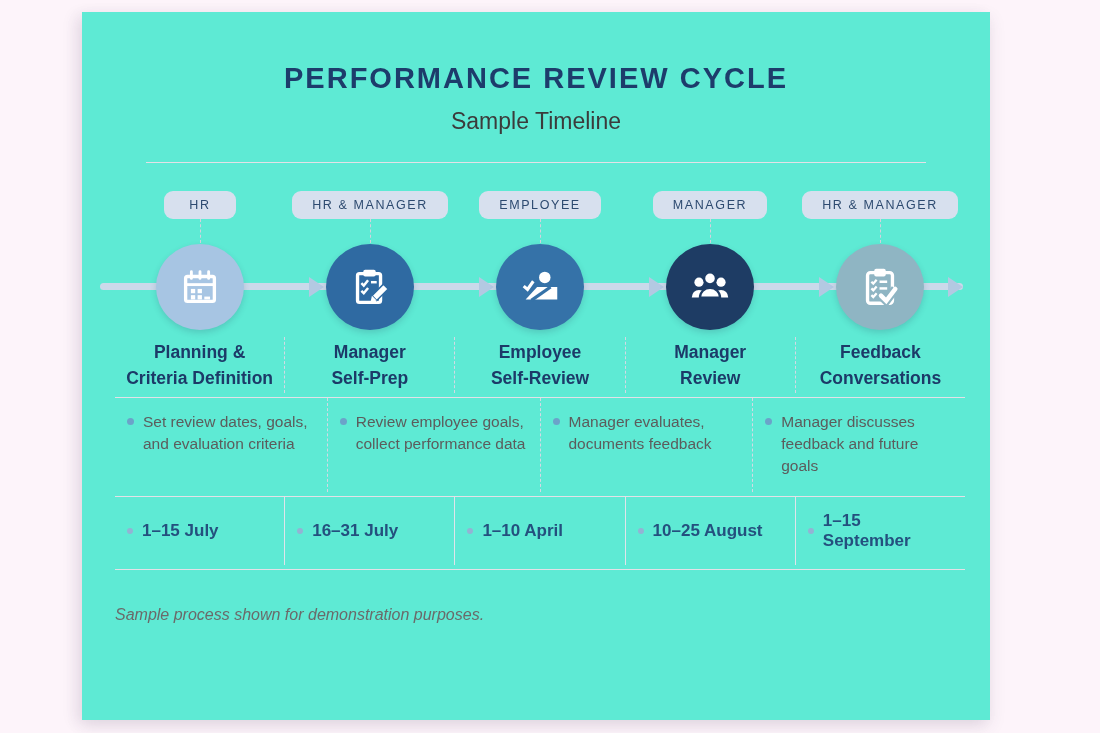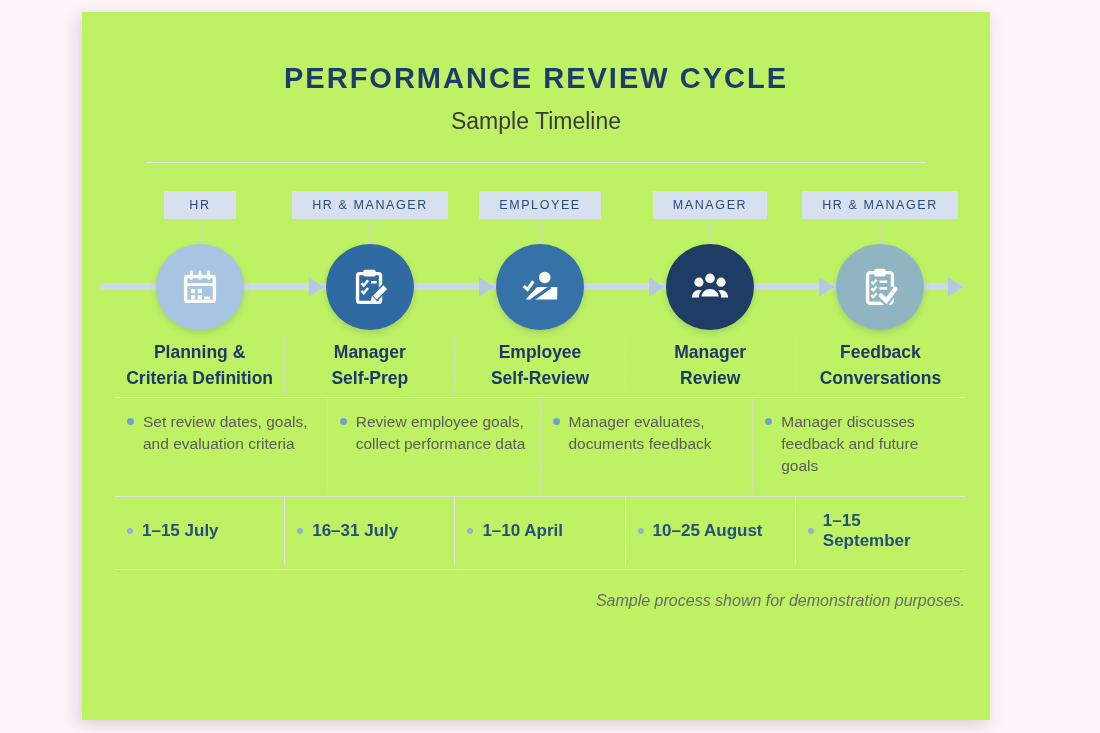--- a/index.html
+++ b/index.html
@@ -3,21 +3,21 @@
 <meta charset="utf-8">
 <style>
   * { margin:0; padding:0; box-sizing:border-box; }
   body { font-family:"Liberation Sans", sans-serif; }
   .page {
     position:relative; width:1100px; height:733px;
     background:#fdf4fa; overflow:hidden;
   }
   .card {
     position:absolute; left:82px; top:12px; width:908px; height:708px;
-    background:#bef264;
+    background:#5eead4;
     box-shadow:-7px 3px 14px rgba(70,50,90,.08), 0 6px 16px rgba(70,50,90,.10);
     padding-top:48px;
   }
   .title {
     text-align:center; font-size:29px; line-height:36px; font-weight:700;
     letter-spacing:2px; color:#1d3c6b;
   }
   .subtitle {
     text-align:center; margin-top:10px; font-size:23px; line-height:30px;
     font-weight:400; color:#3b3b3b;
@@ -28,21 +28,21 @@
 
   .row { display:flex; }
   .cell { flex:1 1 0; min-width:0; }
 
   
   .badges-row { margin-top:28px; }
   .badge-cell { display:flex; justify-content:center; }
   .badge {
     display:inline-block; background:#d7e0ee; color:#2d4a70;
     font-size:12.5px; line-height:28px; letter-spacing:1.6px;
-    padding:0 20px; min-width:72px; text-align:center; border-radius:1px;
+    padding:0 20px; min-width:72px; text-align:center; border-radius:9px;
   }
 
   
   .connector-row { height:24px; }
   .conn-cell { display:flex; justify-content:center; }
   .dashed-conn { width:0; border-left:1px dashed #d2d3de; height:100%; }
 
   
   .icons-row { position:relative; height:88px; }
   .track {
@@ -78,21 +78,21 @@
   .bullet { flex:none; width:7px; height:7px; border-radius:50%; background:#6ba3c9; margin-top:7px; }
   .desc-text { color:#5c5c5c; font-size:15.5px; line-height:22px; }
 
   
   .dates-row { }
   .date-cell { padding:14px 12px; display:flex; align-items:center; gap:9px; }
   .date-bullet { flex:none; width:6px; height:6px; border-radius:50%; background:#93b3d4; }
   .date-text { color:#24507e; font-size:17px; font-weight:700; }
 
   .footer-note {
-    text-align:right; margin-top:22px; font-style:italic;
+    text-align:left; margin-top:36px; font-style:italic;
     color:#6a6a6a; font-size:16px;
   }
 </style>
 </head>
 <body>
 
 <div class="page">
   <div class="card">
 
     <div class="title">PERFORMANCE REVIEW CYCLE</div>

